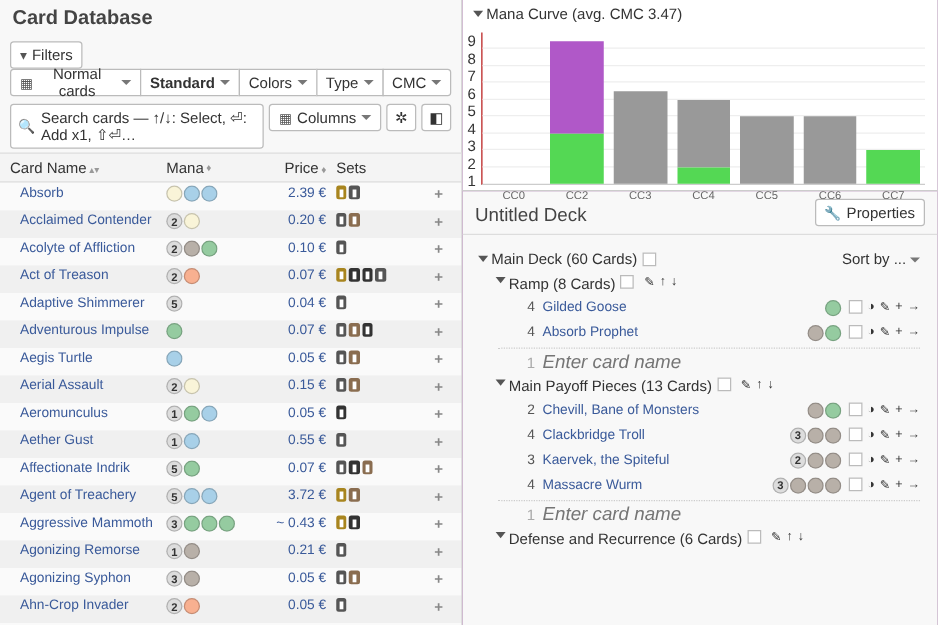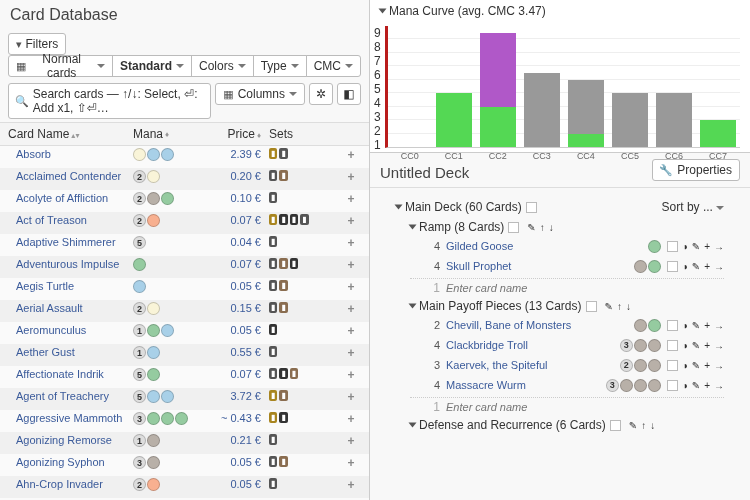--- a/index.html
+++ b/index.html
@@ -1,19 +1,19 @@
 <!DOCTYPE html>
 <html><head>
 <meta charset="utf-8">
 <style>
 *{box-sizing:border-box;margin:0;padding:0;font-family:"Helvetica Neue",Arial,sans-serif;font-size:12px;color:#333}
 body{background:#e8e8e8;width:750px;height:500px;overflow:hidden;display:flex}
 .left{width:370px;display:flex;flex-direction:column;border-right:1px solid #ccc;background:#f8f8f8}
 .right{flex:1;display:flex;flex-direction:column;background:#701a75}
-.panel-title{font-size:16px;font-weight:400;padding:6px 10px;color:#444}
+.panel-title{font-size:16px;font-weight:700;padding:6px 10px;color:#444}
 .toolbar{display:flex;gap:0;padding:3px 8px;flex-wrap:wrap;align-items:center}
 .btn{background:#fff;border:1px solid #bbb;padding:3px 7px;cursor:pointer;display:inline-flex;align-items:center;gap:4px;height:22px;font-size:11px;color:#555}
 .btn-group{display:inline-flex}
 .btn-group .btn{border-radius:0;margin-left:-1px}
 .btn-group .btn:first-child{margin-left:0;border-radius:3px 0 0 3px}
 .btn-group .btn:last-child{border-radius:0 3px 3px 0}
 .btn.solo{border-radius:3px}
 .caret{display:inline-block;width:0;height:0;border-left:4px solid transparent;border-right:4px solid transparent;border-top:4px solid #777;vertical-align:middle}
 .search-row{display:flex;padding:3px 8px;gap:4px}
 .search-input{flex:1;border:1px solid #bbb;border-radius:3px;padding:3px 6px;font-size:11px;color:#888;display:flex;align-items:center;gap:4px;background:#fff}
@@ -41,50 +41,50 @@
 .ms-b{background:#b8b0a8}
 .ms-r{background:#f8b090}
 .ms-g{background:#95cba0}
 .set-tag{font-size:8px;background:#888;color:#fff;padding:1px 2px;border-radius:2px}
 .set-tag.a{background:#a8851f}.set-tag.b{background:#555}.set-tag.c{background:#8a6d50}.set-tag.d{background:#333}
 
 .chart-panel{background:#fff;border-bottom:1px solid #ccc}
 .chart-header{display:flex;align-items:center;gap:4px;padding:4px 10px;font-size:13px}
 .chart-body{display:flex;height:130px;padding:4px 10px 4px 4px}
 .y-axis{display:flex;flex-direction:column;justify-content:space-between;font-size:9px;color:#666;padding:0 4px 16px 0;text-align:right}
-.bars{flex:1;display:flex;align-items:flex-end;gap:8px;border-left:3px solid #b91c1c;border-bottom:1px solid #ccc;position:relative;padding:0 4px}
+.bars{flex:1;display:flex;align-items:flex-end;gap:8px;border-left:1px solid #b91c1c;border-bottom:1px solid #ccc;position:relative;padding:0 4px}
 .bars .grid{position:absolute;left:0;right:0;border-top:1px solid #eee}
 .bar-col{flex:1;display:flex;flex-direction:column;justify-content:flex-end;align-items:center;height:100%;position:relative}
 .bar-stack{width:100%;display:flex;flex-direction:column;justify-content:flex-end}
 .seg-green{background:#54d854}
 .seg-grey{background:#999}
 .seg-purple{background:#b058c8}
 .bar-lbl{font-size:9px;color:#666;margin-top:2px;position:absolute;bottom:-14px}
 
 .deck-panel{flex:1;background:#f8f8f8;display:flex;flex-direction:column;overflow:hidden}
 .deck-head{display:flex;justify-content:space-between;align-items:flex-end;padding:6px 10px;border-bottom:1px solid #ddd}
 .deck-title{font-size:15px;color:#444}
 .deck-sub{font-size:11px;color:#666}
 .deck-body{flex:1;overflow-y:auto;padding:4px 10px}
-.deck-section{margin:4px 16px}
+.deck-section{margin:4px 4px}
 .sec-head{display:flex;align-items:center;color:#333;gap:4px;padding:4px 0}
 .sec-head .grow{flex:1}
 .group{margin-left:14px}
-.grp-head{display:flex;align-items:center;gap:4px;padding:2px 0;color:#444;font-size:11px}
+.grp-head{display:flex;gap:4px;padding:2px 0;color:#444;font-size:11px}
 .grp-head .tools{display:flex;gap:4px;color:#bbb;margin-left:4px}
 .grp-head .tools span{cursor:pointer;font-size:10px}
 .deck-row{display:flex;align-items:center;padding:2px 0 2px 14px;height:20px}
 .deck-row .qty{width:16px;text-align:right;color:#555;font-size:11px}
 .deck-row .nm{flex:1;color:#3a5a9a;font-size:11px;padding-left:6px}
 .deck-row .mn{display:flex;gap:1px;margin-right:6px}
 .deck-row .acts{display:flex;gap:4px;color:#bbb}
 .deck-row .acts span{cursor:pointer;font-size:10px}
 .entry-row{display:flex;align-items:center;padding:2px 0 2px 14px;gap:6px;border-top:1px dotted #ccc;margin-top:2px}
 .entry-row .q{width:16px;color:#aaa;text-align:right}
-.entry-row input{border:none;background:transparent;font-size:11px;color:#888;flex:1;outline:none;font-style:italic}
+.entry-row input{border:none;background:transparent;font-size:15px;color:#888;flex:1;outline:none;font-style:italic}
 .tri{display:inline-block;width:0;height:0;border-top:4px solid transparent;border-bottom:4px solid transparent;border-left:5px solid #555}
 .tri.down{transform:rotate(90deg)}
 .chk{width:11px;height:11px;border:1px solid #bbb;display:inline-block;background:#fff}
 .sort-by{color:#555;font-size:11px}
 ::-webkit-scrollbar{width:10px;height:10px}
 ::-webkit-scrollbar-track{background:#eee}
 ::-webkit-scrollbar-thumb{background:#bbb;border-radius:2px}
 </style>
 </head>
 <body>
@@ -377,26 +377,20 @@
           <div class="grid" style="bottom:55.55555555555556%"></div>
           <div class="grid" style="bottom:66.66666666666666%"></div>
           <div class="grid" style="bottom:77.77777777777779%"></div>
           <div class="grid" style="bottom:88.88888888888889%"></div>
           <div class="bar-col">
       <div class="bar-stack" style="height:100%"></div>
       <div class="bar-lbl">CC0</div>
     </div>
           <div class="bar-col">
       <div class="bar-stack" style="height:100%">
-              <div class="seg-green" style="height:44.44444444444444%"></div>
-            </div>
-      <div class="bar-lbl">CC1</div>
-    </div>
-          <div class="bar-col">
-      <div class="bar-stack" style="height:100%">
               <div class="seg-purple" style="height:61.111111111111114%"></div>
               <div class="seg-green" style="height:33.33333333333333%"></div>
             </div>
       <div class="bar-lbl">CC2</div>
     </div>
           <div class="bar-col">
       <div class="bar-stack" style="height:100%">
               <div class="seg-grey" style="height:61.111111111111114%"></div>
             </div>
       <div class="bar-lbl">CC3</div>
@@ -467,21 +461,21 @@
       <div class="acts">
         <span class="chk"></span>
         <span>◑</span>
         <span>✎</span>
         <span>+</span>
         <span>→</span>
       </div>
     </div>
               <div class="deck-row">
       <div class="qty">4</div>
-      <div class="nm">Skull Prophet</div>
+      <div class="nm">Absorb Prophet</div>
       <div class="mn">
                   <span class="ms ms-b"></span>
                   <span class="ms ms-g"></span>
                 </div>
       <div class="acts">
         <span class="chk"></span>
         <span>◑</span>
         <span>✎</span>
         <span>+</span>
         <span>→</span>

